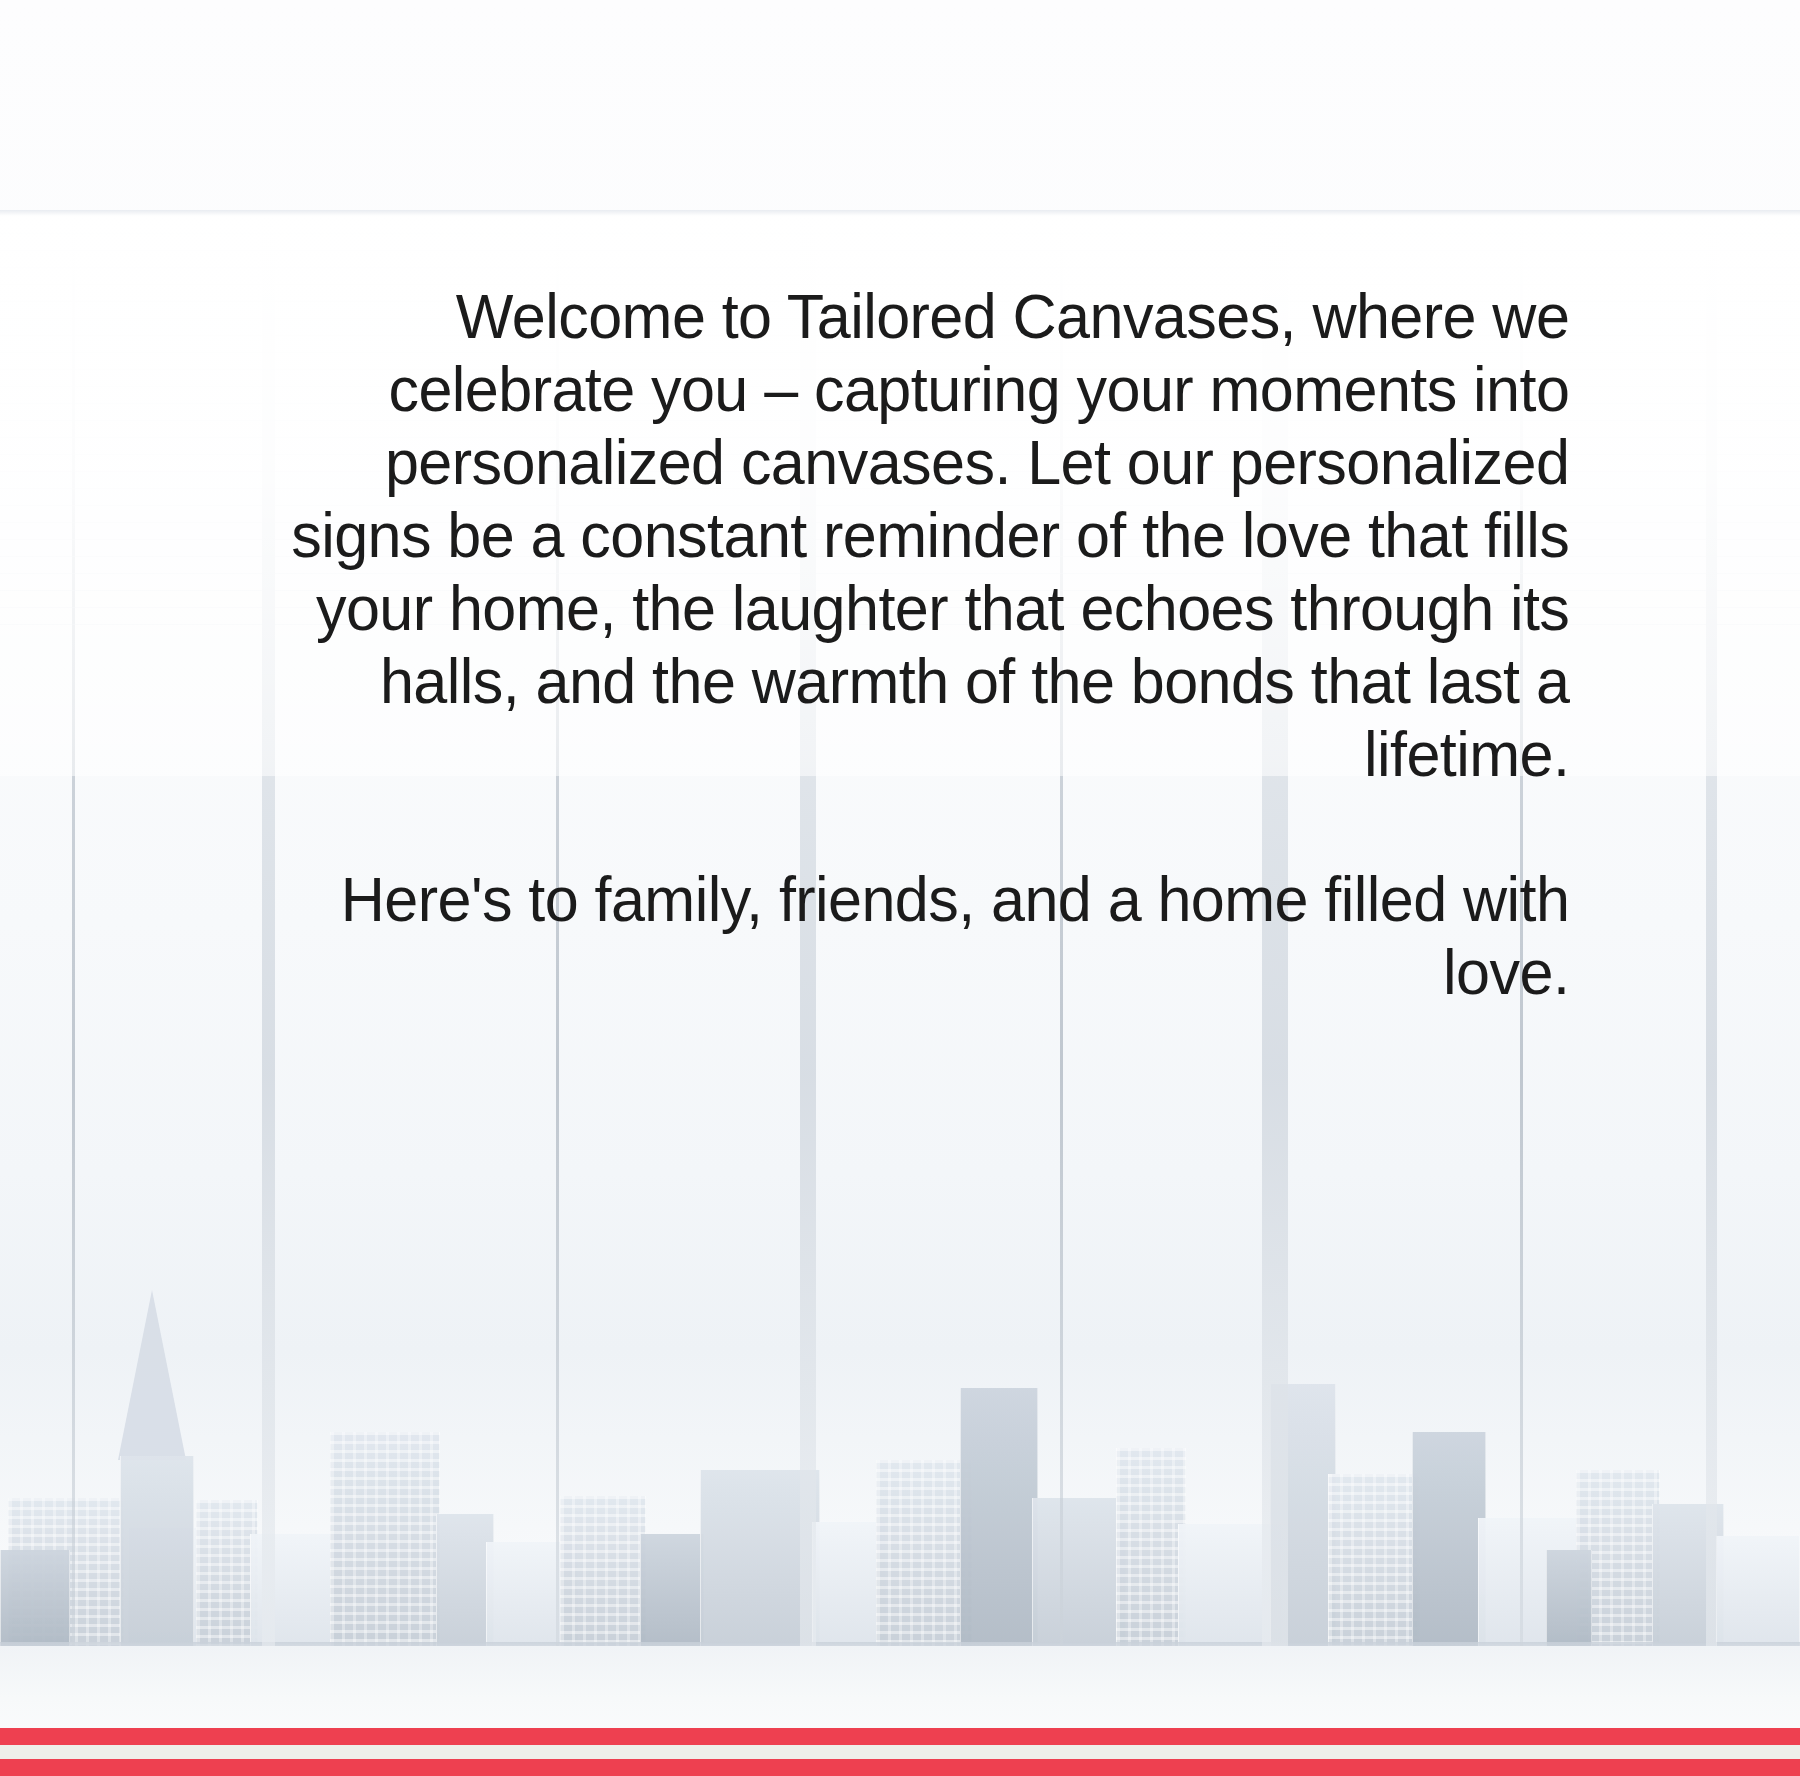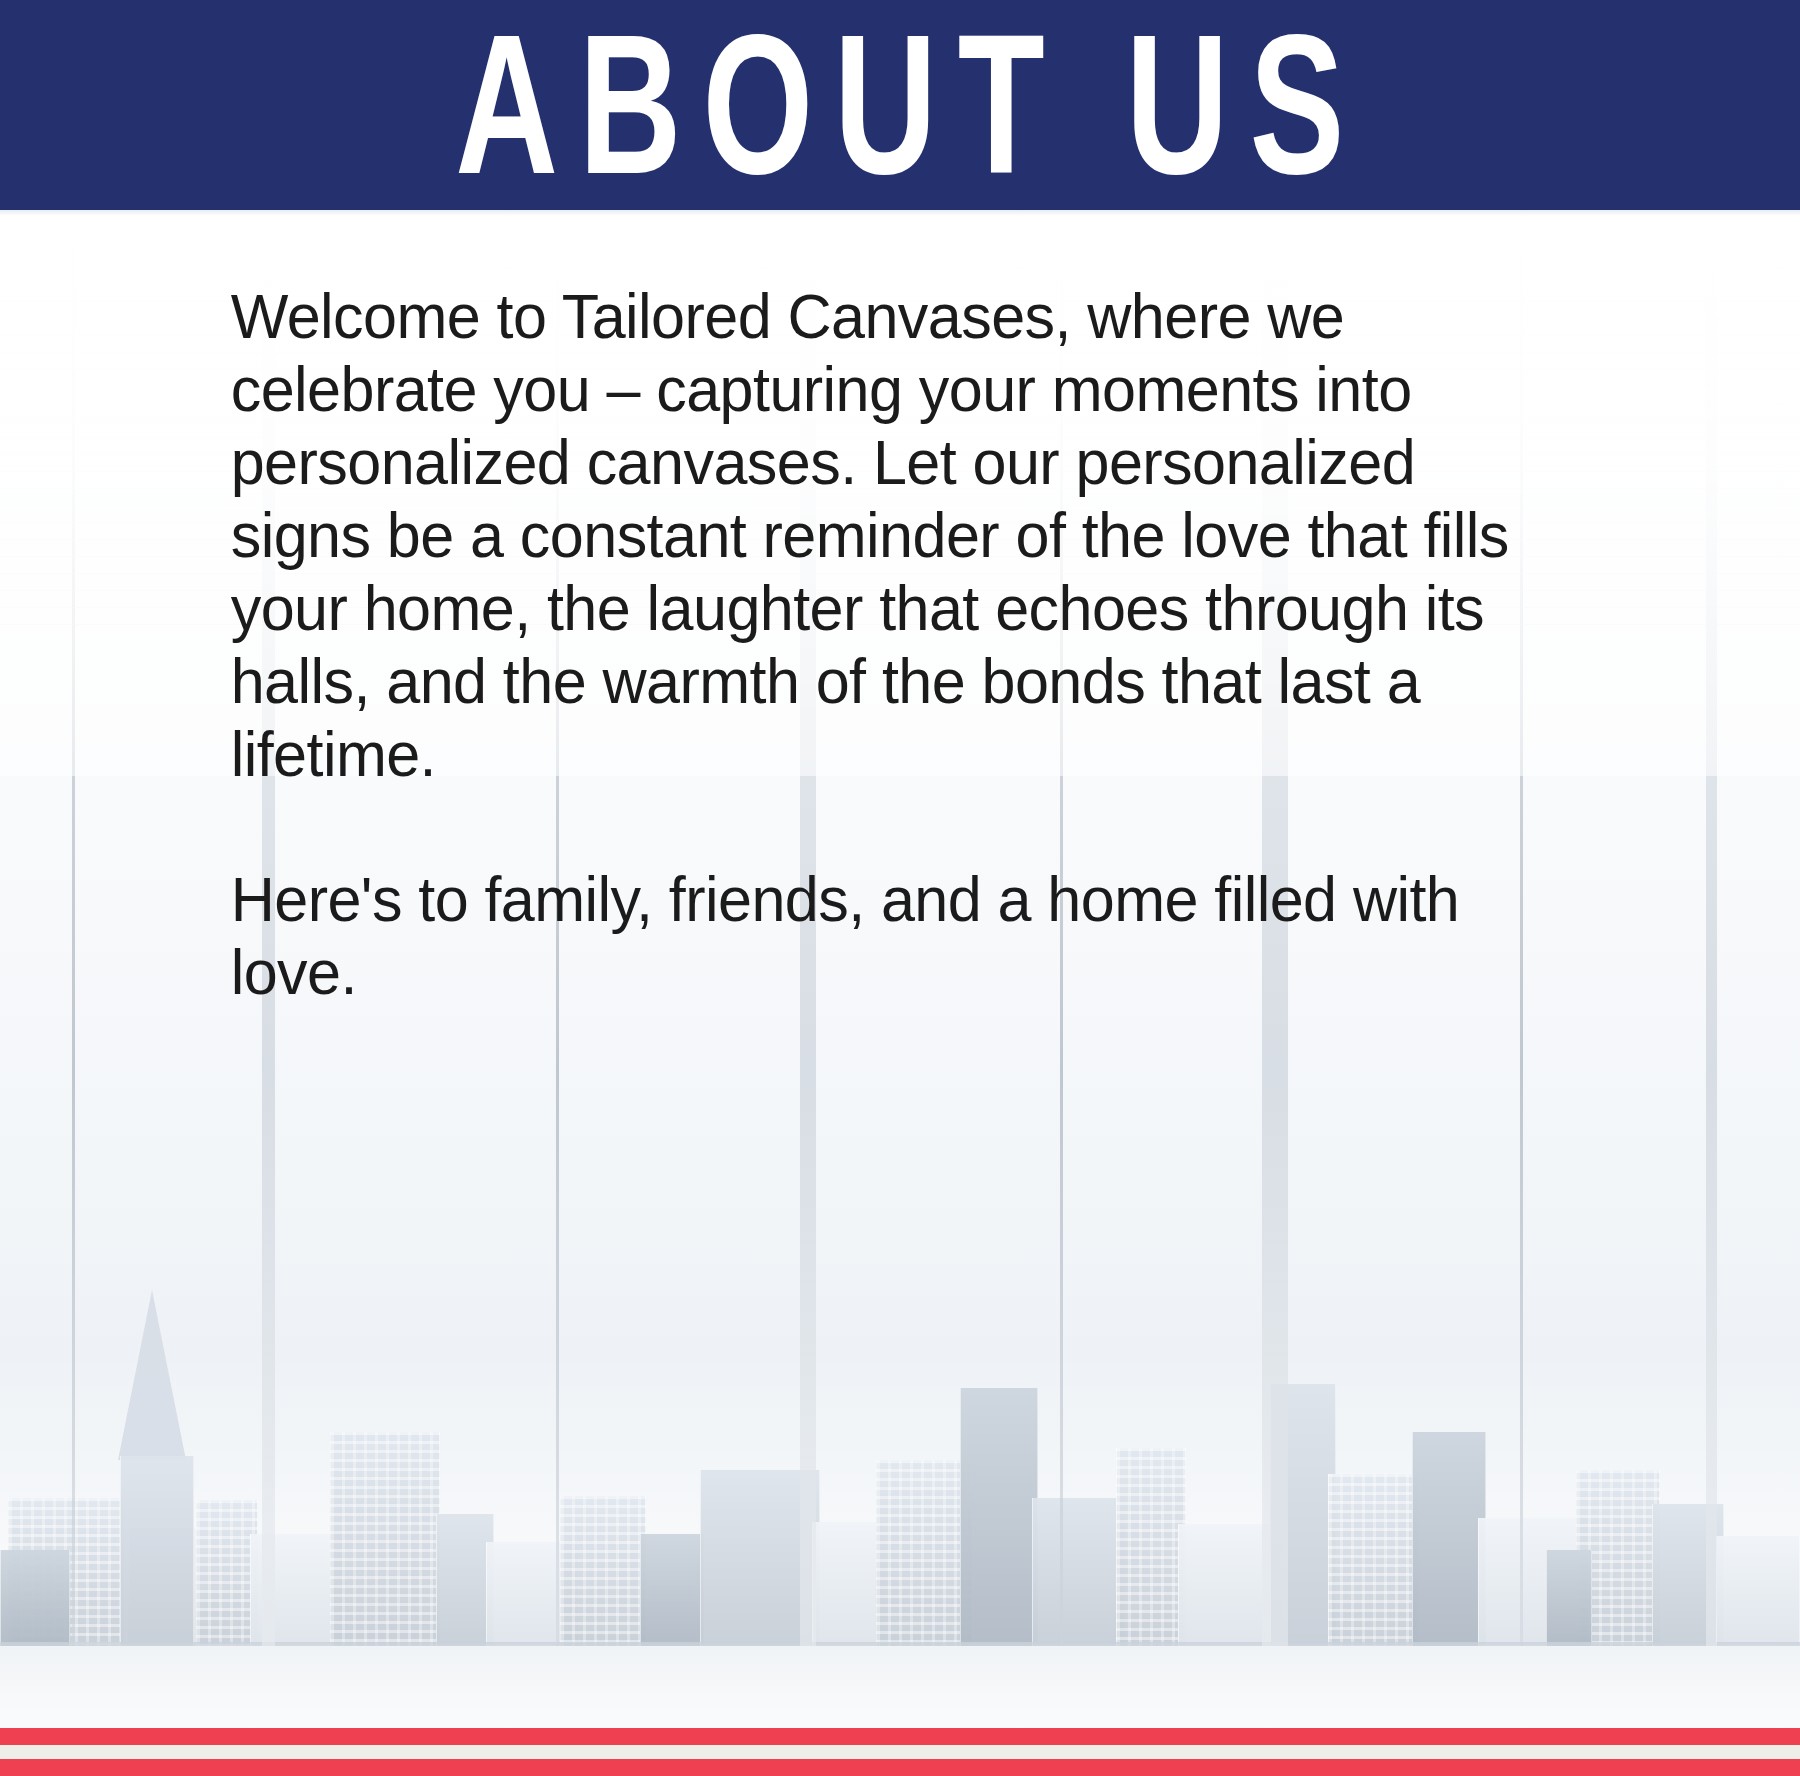--- a/index.html
+++ b/index.html
@@ -110,21 +110,21 @@
   }
   .header-underline {
     position:absolute; left:0; top:210px; width:1800px; height:6px;
     background:linear-gradient(to bottom, #e9ecf1, #ffffff);
     z-index:40;
   }
 
   
   .copy {
     position:absolute; left:210px; top:280px; width:1380px;
-    text-align:left;
+    text-align:right;
     z-index:20;
     color:#1b1b1b;
   }
   .copy p {
     font-family:"Liberation Sans", sans-serif;
     font-size:63px;
     line-height:73px;
     font-weight:400;
     letter-spacing:-.6px;
     transform:scaleX(.97);
@@ -198,23 +198,20 @@
     <div class="mullion thick" style="left:800px; width:16px;"></div>
     <div class="mullion" style="left:1060px;width:3px;"></div>
     <div class="mullion thick" style="left:1262px;width:26px;"></div>
     <div class="mullion" style="left:1520px;width:3px;"></div>
     <div class="mullion thick" style="left:1706px;width:11px;"></div>
 
     <div class="bg-blinds"></div>
     <div class="bg-fade"></div>
   </div>
 
-  <div class="header">
-    <div class="header-title">ABOUT US</div>
-  </div>
   <div class="header-underline"></div>
 
   <div class="copy">
     <p class="first">Welcome to Tailored Canvases, where we celebrate you – capturing your moments into personalized canvases. Let our personalized signs be a constant reminder of the love that fills your home, the laughter that echoes through its halls, and the warmth of the bonds that last a lifetime.</p>
     <p class="second">Here's to family, friends, and a home filled with love.</p>
   </div>
 
   <div class="sig-block">
 
     

